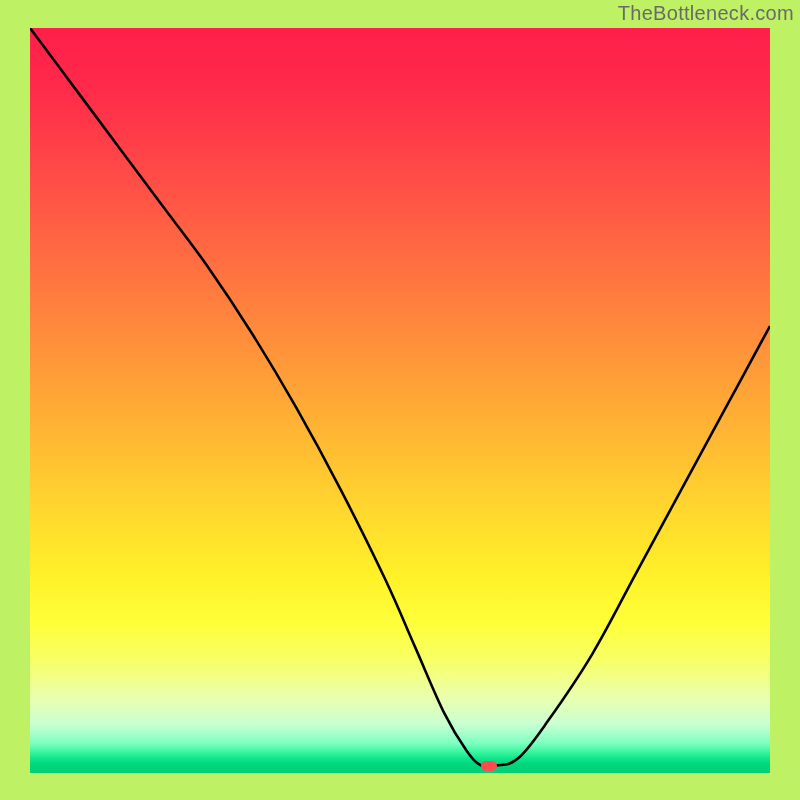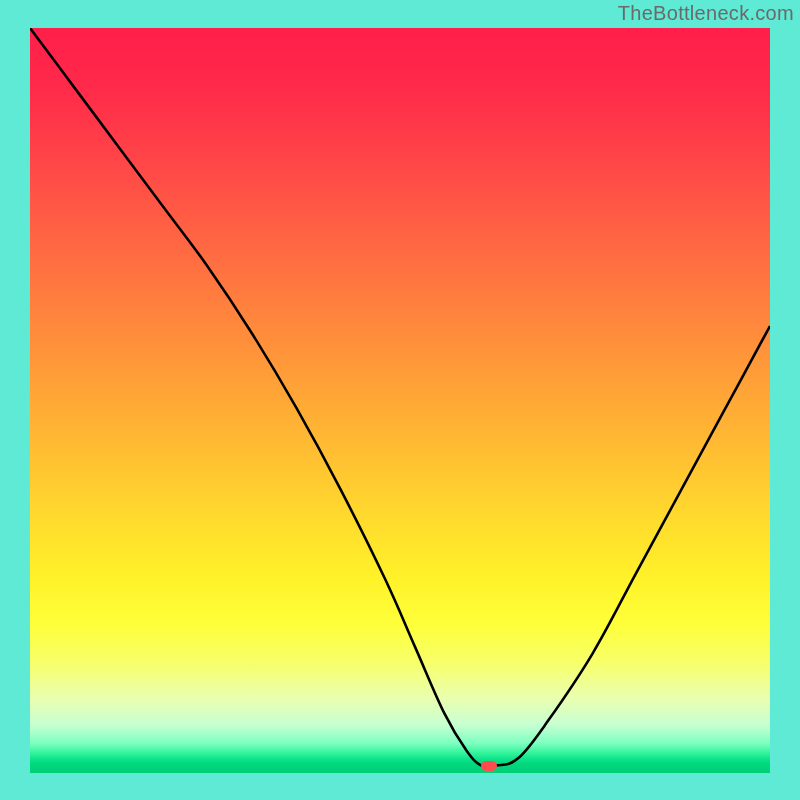--- a/index.html
+++ b/index.html
@@ -8,21 +8,21 @@
     width: 800px;
     height: 800px;
     background: #000;
     overflow: hidden;
     font-family: Arial, Helvetica, sans-serif;
   }
   .frame {
     position: relative;
     width: 800px;
     height: 800px;
-    background: #5eead4;
+    background: #bef264;
   }
   .watermark {
     position: absolute;
     top: 2px;
     right: 6px;
     color: #6a6a6a;
     font-size: 20px;
     font-weight: 500;
     letter-spacing: 0.3px;
     z-index: 20;

